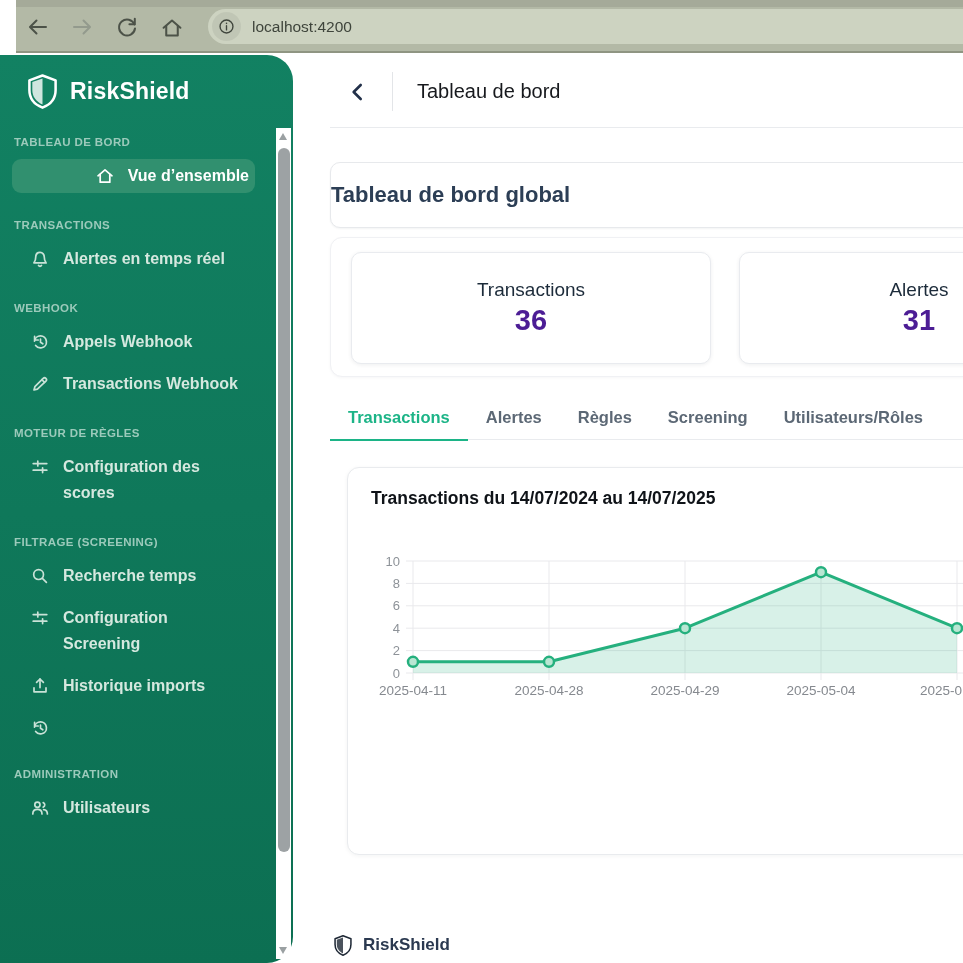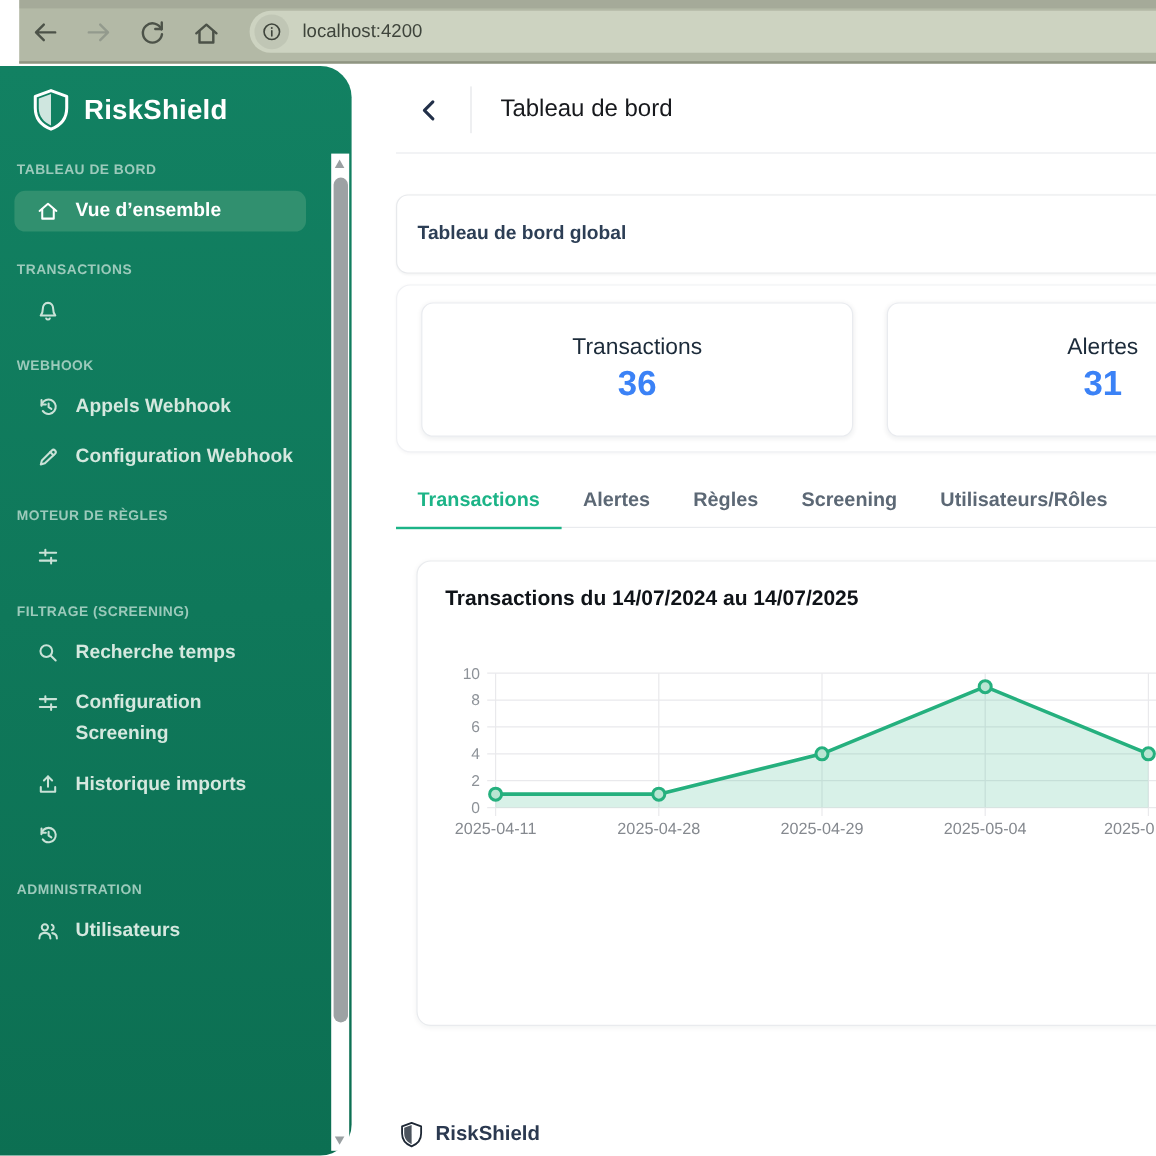--- a/index.html
+++ b/index.html
@@ -27,21 +27,21 @@
     border-radius:0 26px 26px 0; }
   .brand { display:flex; align-items:center; gap:11px; padding:18px 0 0 26px; color:#fff; }
   .brand svg { width:33px; height:37px; }
   .brand-name { font-size:23px; font-weight:700; letter-spacing:.2px; }
   .sec { margin:26px 26px 10px 14px; font-size:11.5px; font-weight:700;
     letter-spacing:.4px; color:#9ccabb; line-height:13px; }
   .nav-item { display:flex; align-items:flex-start; gap:13px;
     margin:0 38px 8px 12px; padding:4px 6px 4px 18px; border-radius:9px;
     font-size:16px; font-weight:600; color:#d5e8df; line-height:26px; cursor:pointer; }
   .nav-item .ico { width:20px; height:20px; flex:none; margin-top:3px; color:#c9e2d7; }
-  .nav-item.active { background:#31906f; color:#fff; }
+  .nav-item.active { background:#31906f; color:#fff;justify-content:flex-end; }
   .nav-item.active .ico { color:#fff; }
   .lbl { white-space:pre-line; }
 
   
   .sb-scroll { position:absolute; top:73px; bottom:4px; right:2px; width:15px; background:#fff; }
   .sb-arrow { position:absolute; left:3px; width:0; height:0;
     border-left:4.5px solid transparent; border-right:4.5px solid transparent; }
   .sb-arrow.up { top:5px; border-bottom:7px solid #9aa0a2; }
   .sb-arrow.down { bottom:5px; border-top:7px solid #9aa0a2; }
   .sb-thumb { position:absolute; left:1.5px; top:20px; width:12px; height:704px;
@@ -54,31 +54,31 @@
     background:none; border:none; cursor:pointer; }
   .back-btn svg { width:26px; height:26px; }
   .vdiv { position:absolute; left:97px; top:17px; width:1px; height:39px; background:#e3e5e8; }
   .mtitle { position:absolute; left:122px; top:0; height:73px; line-height:73px;
     font-size:20px; font-weight:500; color:#17191d; }
   .hline { position:absolute; left:35px; top:72px; width:1000px; height:1px; background:#e9ebee; }
 
   .global-card { position:absolute; left:35px; top:107px; width:700px; height:66px;
     background:#fff; border:1px solid #e7e9ec; border-radius:10px;
     box-shadow:0 1px 2px rgba(20,30,40,.05); display:flex; align-items:center; }
-  .global-card span { margin-left:17px; font-size:16px; font-weight:700; color:#2c3e55; }
+  .global-card span { font-size:22px; font-weight:700; color:#2c3e55; }
 
   .stats-panel { position:absolute; left:35px; top:182px; width:700px; height:140px;
     background:#fff; border:1px solid #f0f1f4; border-radius:12px;
     box-shadow:0 1px 3px rgba(20,30,40,.04); }
   .stat-card { position:absolute; top:14px; width:360px; height:112px; background:#fff;
     border:1px solid #e9ebef; border-radius:10px; box-shadow:0 1px 4px rgba(20,30,40,.07);
     display:flex; flex-direction:column; align-items:center; justify-content:center; gap:3px; }
   .stat-card.c1 { left:20px; } .stat-card.c2 { left:408px; }
   .stat-label { font-size:19px; font-weight:500; color:#1c2b3a; }
-  .stat-value { font-size:29px; font-weight:700; color:#3b82f6; }
+  .stat-value { font-size:29px; font-weight:700; color:#4c1d95; }
 
   .tabs { position:absolute; left:35px; top:340px; width:1000px; height:45px;
     border-bottom:1px solid #e9ebee; display:flex; }
   .tab { position:relative; height:45px; padding:0 18px; display:inline-flex; align-items:center;
     font-size:16.5px; font-weight:600; color:#5c6875; cursor:pointer; }
   .tab.active { color:#1cb487; }
   .tab.active::after { content:''; position:absolute; left:0; right:0; bottom:-1px;
     height:2.5px; background:#1cb487; }
 
   .chart-card { position:absolute; left:52px; top:412px; width:660px; height:388px;
@@ -210,41 +210,44 @@
           <use href="#i-home"></use>
         </svg>
       <span class="lbl">Vue d’ensemble</span>
     </div>
 
     <div class="sec">TRANSACTIONS</div>
     <div class="nav-item">
       <svg class="ico">
           <use href="#i-bell"></use>
         </svg>
+      <span class="lbl">Alertes en temps réel</span>
     </div>
 
     <div class="sec">WEBHOOK</div>
     <div class="nav-item">
       <svg class="ico">
           <use href="#i-history"></use>
         </svg>
       <span class="lbl">Appels Webhook</span>
     </div>
     <div class="nav-item">
       <svg class="ico">
           <use href="#i-pencil"></use>
         </svg>
-      <span class="lbl">Configuration Webhook</span>
+      <span class="lbl">Transactions Webhook</span>
     </div>
 
     <div class="sec">MOTEUR DE RÈGLES</div>
     <div class="nav-item">
       <svg class="ico">
           <use href="#i-tune"></use>
         </svg>
+      <span class="lbl">Configuration des
+scores</span>
     </div>
 
     <div class="sec">FILTRAGE (SCREENING)</div>
     <div class="nav-item">
       <svg class="ico">
           <use href="#i-search"></use>
         </svg>
       <span class="lbl">Recherche temps</span>
     </div>
     <div class="nav-item">

